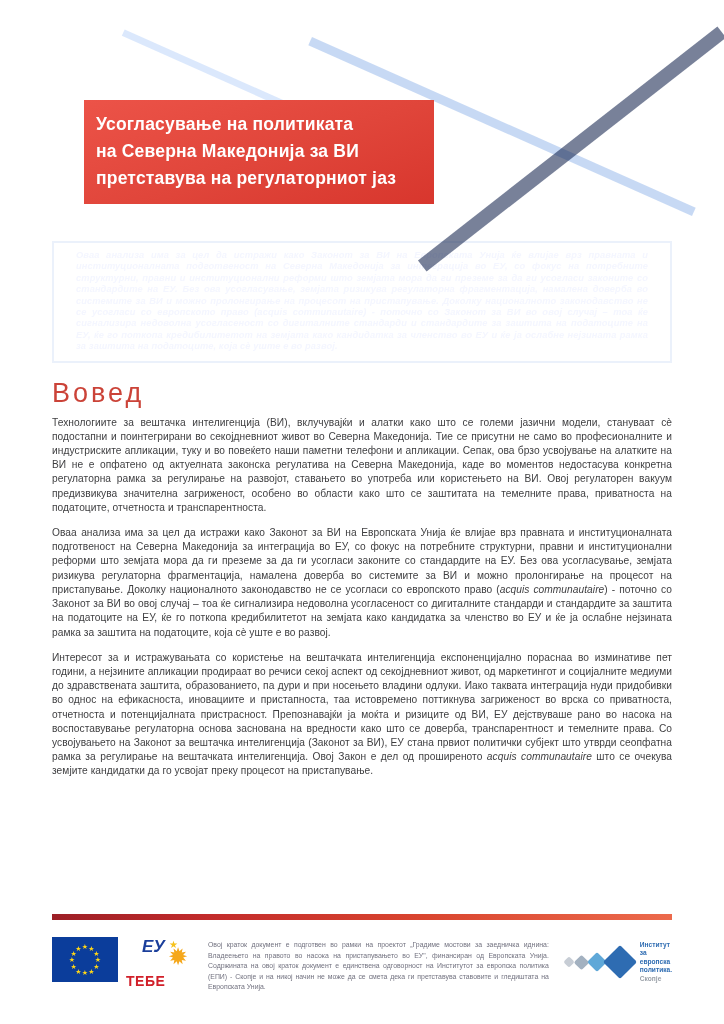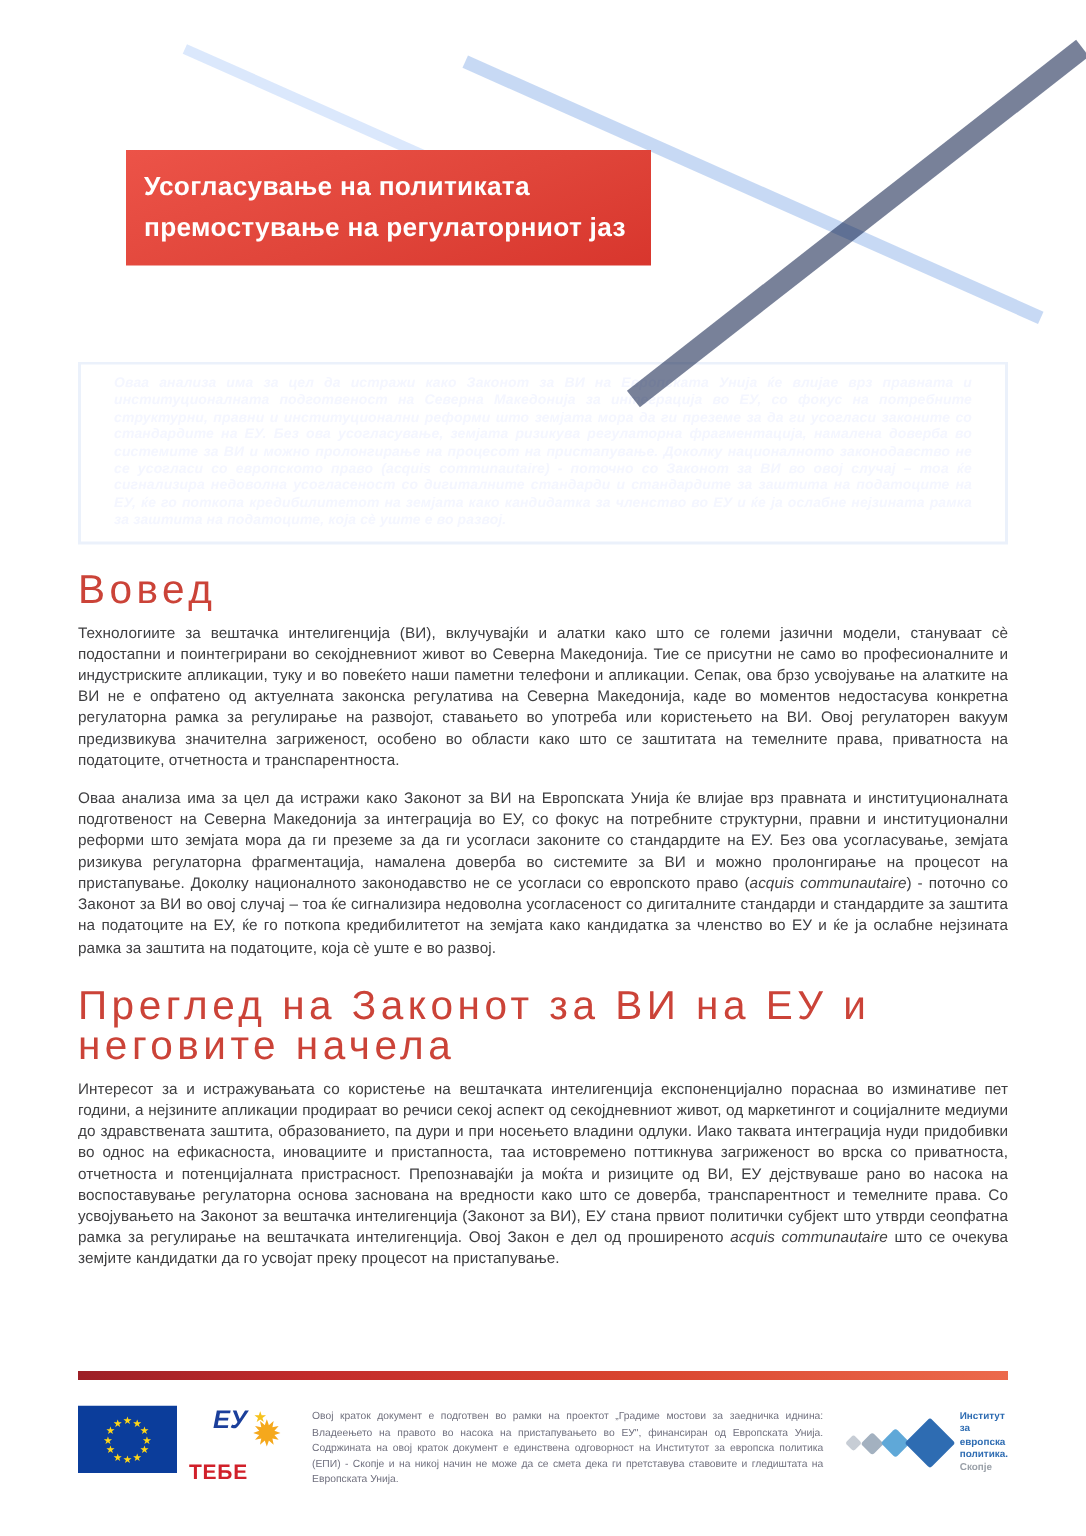--- a/index.html
+++ b/index.html
@@ -97,35 +97,35 @@
 
 <div class="page">
 
   <div class="hero">
     <div class="beam beam3"></div>
     <div class="beam beam1"></div>
     <div class="beam beam2"></div>
 
     <div class="title-box">
       <span>Усогласување на политиката</span>
-      <span>премостување на регулаторниот јаз</span>
+      <span>на Северна Македонија за ВИ</span>
+      <span>претставува на регулаторниот јаз</span>
     </div>
 
   </div>
 
   <div class="abstract">
     <p>Оваа анализа има за цел да истражи како Законот за ВИ на Европската Унија ќе влијае врз правната и институционалната подготвеност на Северна Македонија за интеграција во ЕУ, со фокус на потребните структурни, правни и институционални реформи што земјата мора да ги преземе за да ги усогласи законите со стандардите на ЕУ. Без ова усогласување, земјата ризикува регулаторна фрагментација, намалена доверба во системите за ВИ и можно пролонгирање на процесот на пристапување. Доколку националното законодавство не се усогласи со европското право (acquis communautaire) - поточно со Законот за ВИ во овој случај – тоа ќе сигнализира недоволна усогласеност со дигиталните стандарди и стандардите за заштита на податоците на ЕУ, ќе го поткопа кредибилитетот на земјата како кандидатка за членство во ЕУ и ќе ја ослабне нејзината рамка за заштита на податоците, која сè уште е во развој.</p>
   </div>
 
   <div class="content">
     <h2 class="section">Вовед</h2>
     <p class="body"><span>Технологиите за вештачка интелигенција (ВИ), вклучувајќи и алатки како што се големи јазични модели, стануваат сè подостапни и поинтегрирани во секојдневниот живот во Северна Македонија. Тие се присутни не само во професионалните и индустриските апликации, туку и во повеќето наши паметни телефони и апликации. Сепак, ова брзо усвојување на алатките на ВИ не е опфатено од актуелната законска регулатива на Северна Македонија, каде во моментов недостасува конкретна регулаторна рамка за регулирање на развојот, ставањето во употреба или користењето на ВИ. Овој регулаторен вакуум предизвикува значителна загриженост, особено во области како што се заштитата на темелните права, приватноста на податоците, отчетноста и транспарентноста.</span></p>
     <p class="body"><span>Оваа анализа има за цел да истражи како Законот за ВИ на Европската Унија ќе влијае врз правната и институционалната подготвеност на Северна Македонија за интеграција во ЕУ, со фокус на потребните структурни, правни и институционални реформи што земјата мора да ги преземе за да ги усогласи законите со стандардите на ЕУ. Без ова усогласување, земјата ризикува регулаторна фрагментација, намалена доверба во системите за ВИ и можно пролонгирање на процесот на пристапување. Доколку националното законодавство не се усогласи со европското право (</span><em>acquis communautaire</em><span>) - поточно со Законот за ВИ во овој случај – тоа ќе сигнализира недоволна усогласеност со дигиталните стандарди и стандардите за заштита на податоците на ЕУ, ќе го поткопа кредибилитетот на земјата како кандидатка за членство во ЕУ и ќе ја ослабне нејзината рамка за заштита на податоците, која сè уште е во развој.</span></p>
 
-    <h2 class="section">Преглед на Законот за ВИ на ЕУ и неговите начела</h2>
     <p class="body"><span>Интересот за и истражувањата со користење на вештачката интелигенција експоненцијално пораснаа во изминативе пет години, а нејзините апликации продираат во речиси секој аспект од секојдневниот живот, од маркетингот и социјалните медиуми до здравствената заштита, образованието, па дури и при носењето владини одлуки. Иако таквата интеграција нуди придобивки во однос на ефикасноста, иновациите и пристапноста, таа истовремено поттикнува загриженост во врска со приватноста, отчетноста и потенцијалната пристрасност. Препознавајќи ја моќта и ризиците од ВИ, ЕУ дејствуваше рано во насока на воспоставување регулаторна основа заснована на вредности како што се доверба, транспарентност и темелните права. Со усвојувањето на Законот за вештачка интелигенција (Законот за ВИ), ЕУ стана првиот политички субјект што утврди сеопфатна рамка за регулирање на вештачката интелигенција. Овој Закон е дел од проширеното </span><em>acquis communautaire</em><span> што се очекува земјите кандидатки да го усвојат преку процесот на пристапување.</span></p>
   </div>
 
   <div class="bottom">
     <div class="grad-bar"></div>
     <div class="footer">
 
       <svg width="66" height="45" viewBox="0 0 66 45">
         <rect x="0" y="0" width="66" height="45" fill="#0b3d9b"></rect>
         <g fill="#ffd617" font-size="7" text-anchor="middle" font-family="DejaVu Sans, sans-serif">

